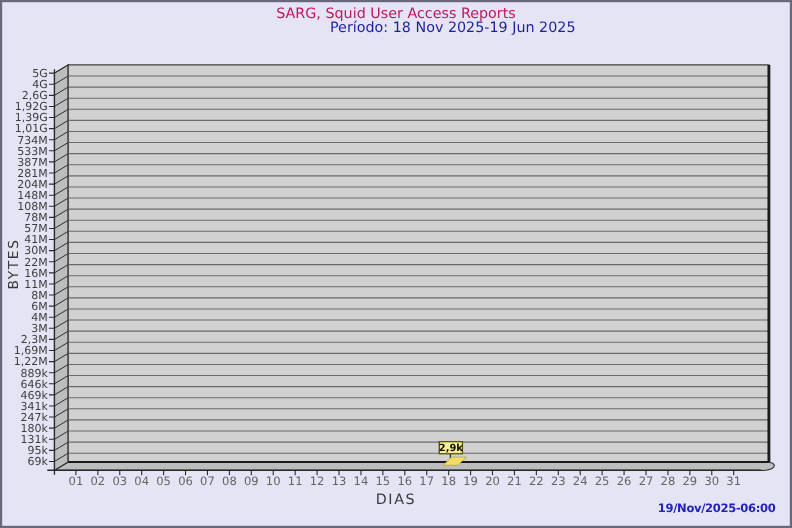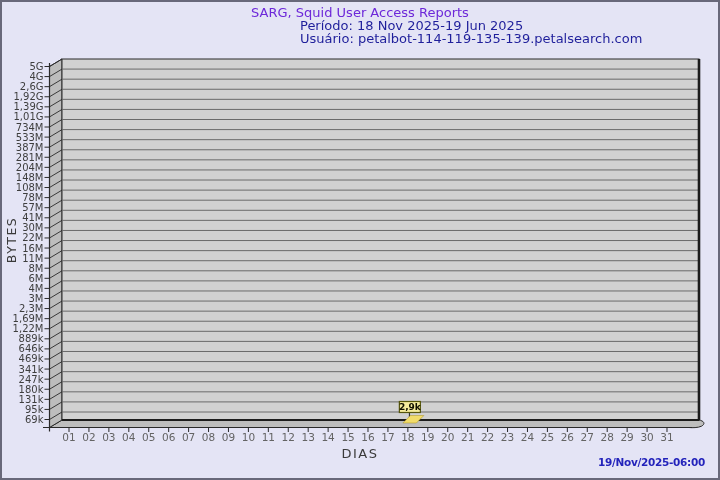--- a/index.html
+++ b/index.html
@@ -1,33 +1,32 @@
 <!DOCTYPE html>
 <html><head>
 <meta charset="utf-8">
 <style>
   html,body{margin:0;padding:0;background:#ffffff;}
   .frame{
     position:relative;width:720px;height:480px;box-sizing:border-box;
     background:#e4e4f5;border:2px solid #68687a;overflow:hidden;
     font-family:"DejaVu Sans",sans-serif;
   }
-  .title-main{position:absolute;top:3px;left:0;width:716px;text-align:center;font-size:13px;color:#6d28d9;}
+  .title-main{position:absolute;top:3px;left:0;width:716px;text-align:center;font-size:13px;color:#be185d;}
   .title-period{position:absolute;top:16px;left:298px;font-size:13px;color:#1f1f9b;}
   .title-user{position:absolute;top:29px;left:298px;font-size:13px;color:#1f1f9b;}
   .timestamp{position:absolute;top:454px;right:13px;font-size:10.5px;font-weight:bold;letter-spacing:-0.3px;color:#2323bb;}
   svg.chart{position:absolute;left:-2px;top:-2px;}
 </style>
 </head>
 <body>
 
 <div class="frame">
   <div class="title-main">SARG, Squid User Access Reports</div>
   <div class="title-period">Período: 18 Nov 2025-19 Jun 2025</div>
-  <div class="title-user">Usuário: petalbot-114-119-135-139.petalsearch.com</div>
 
   <svg id="chart" class="chart" width="720" height="480" viewBox="0 0 720 480">
       <path d="M 49.5 427.5 L 62 420 L 698.5 420 C 704.5 420.8 705.5 424 701.5 426.2 C 698 427.9 692 427.8 689 427.5 Z" fill="#bdbdbd" stroke="#2a2a2a" stroke-width="1"></path>
       <path d="M 49.5 427.5 L 49.5 66.5 L 62 59 L 62 420 Z" fill="#bdbdbd" stroke="#2a2a2a" stroke-width="1"></path>
       <rect x="62" y="59" width="637" height="361" fill="#d1d1d1" stroke="#2a2a2a" stroke-width="1"></rect>
       <g>
         <line x1="62" y1="69.08571428571429" x2="699" y2="69.08571428571429" stroke="#6a6a6a" stroke-width="1"></line>
         <line x1="62" y1="79.17142857142858" x2="699" y2="79.17142857142858" stroke="#6a6a6a" stroke-width="1"></line>
         <line x1="62" y1="89.25714285714285" x2="699" y2="89.25714285714285" stroke="#6a6a6a" stroke-width="1"></line>
         <line x1="62" y1="99.34285714285714" x2="699" y2="99.34285714285714" stroke="#6a6a6a" stroke-width="1"></line>

